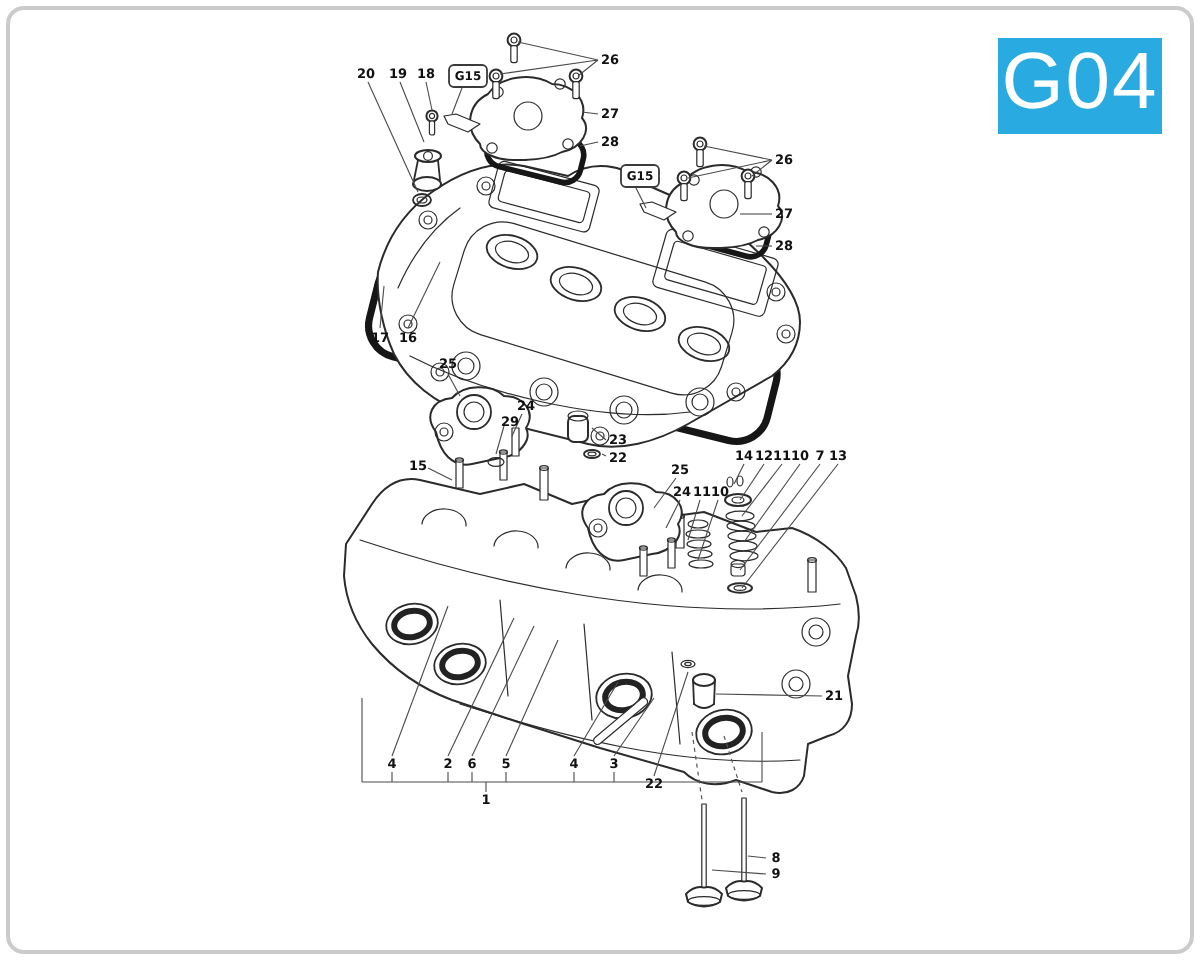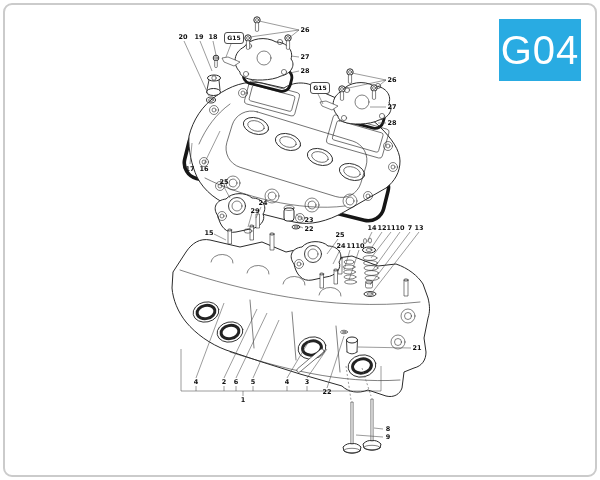--- a/index.html
+++ b/index.html
@@ -6,22 +6,22 @@
   body{
     width:600px;height:480px;position:relative;overflow:hidden;
     background:#ffffff;font-family:"Liberation Sans",sans-serif;
   }
   .page-frame{
     position:absolute;inset:3px;border:2px solid #cbcbcb;border-radius:9px;
     background:#fff;
   }
   .diagram-svg{position:absolute;left:0;top:0;width:600px;height:480px;}
   .code-box{
-    position:absolute;left:499px;top:19px;width:82px;height:62px;
-    display:flex;align-items:center;justify-content:center;
+    position:absolute;left:499px;top:19px;width:82px;height:48px;
+    display:flex;align-items:flex-start;justify-content:center;
     font-size:40px;font-weight:400;letter-spacing:1px;z-index:5;
   }
   
   .ln{fill:none;stroke:#2b2b2b;stroke-width:0.9;stroke-linejoin:round;stroke-linecap:round;}
   .fw{fill:#ffffff;stroke:#2b2b2b;stroke-width:1;stroke-linejoin:round;}
   .thin{stroke-width:0.6;}
   .gasket{fill:none;stroke:#161616;stroke-width:3.6;stroke-linejoin:round;}
   .gasket2{fill:none;stroke:#161616;stroke-width:2.8;stroke-linejoin:round;}
   .ring{fill:none;stroke:#222222;stroke-width:3;}
   .leader{stroke:#4a4a4a;stroke-width:0.55;fill:none;}

